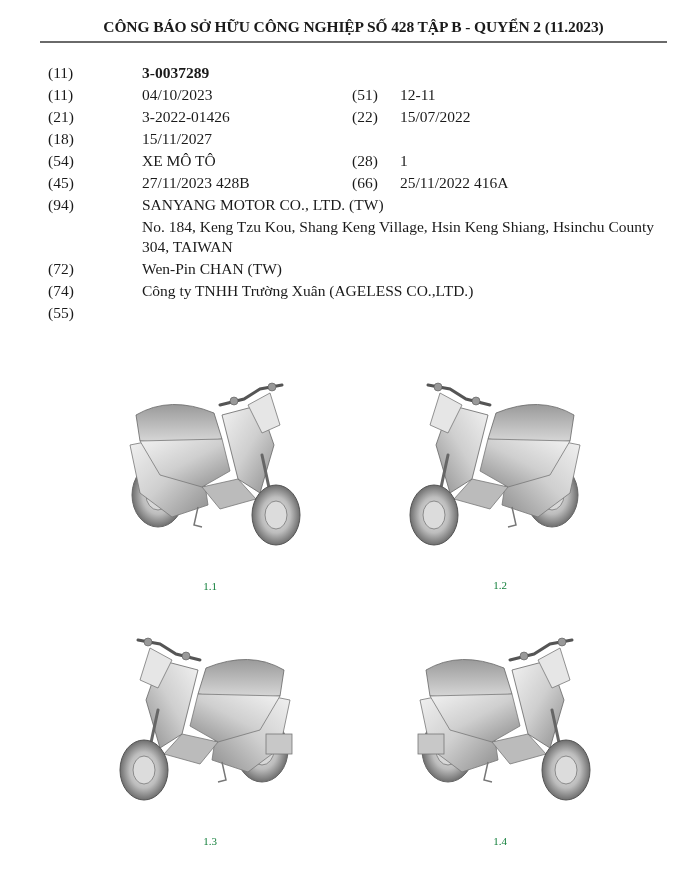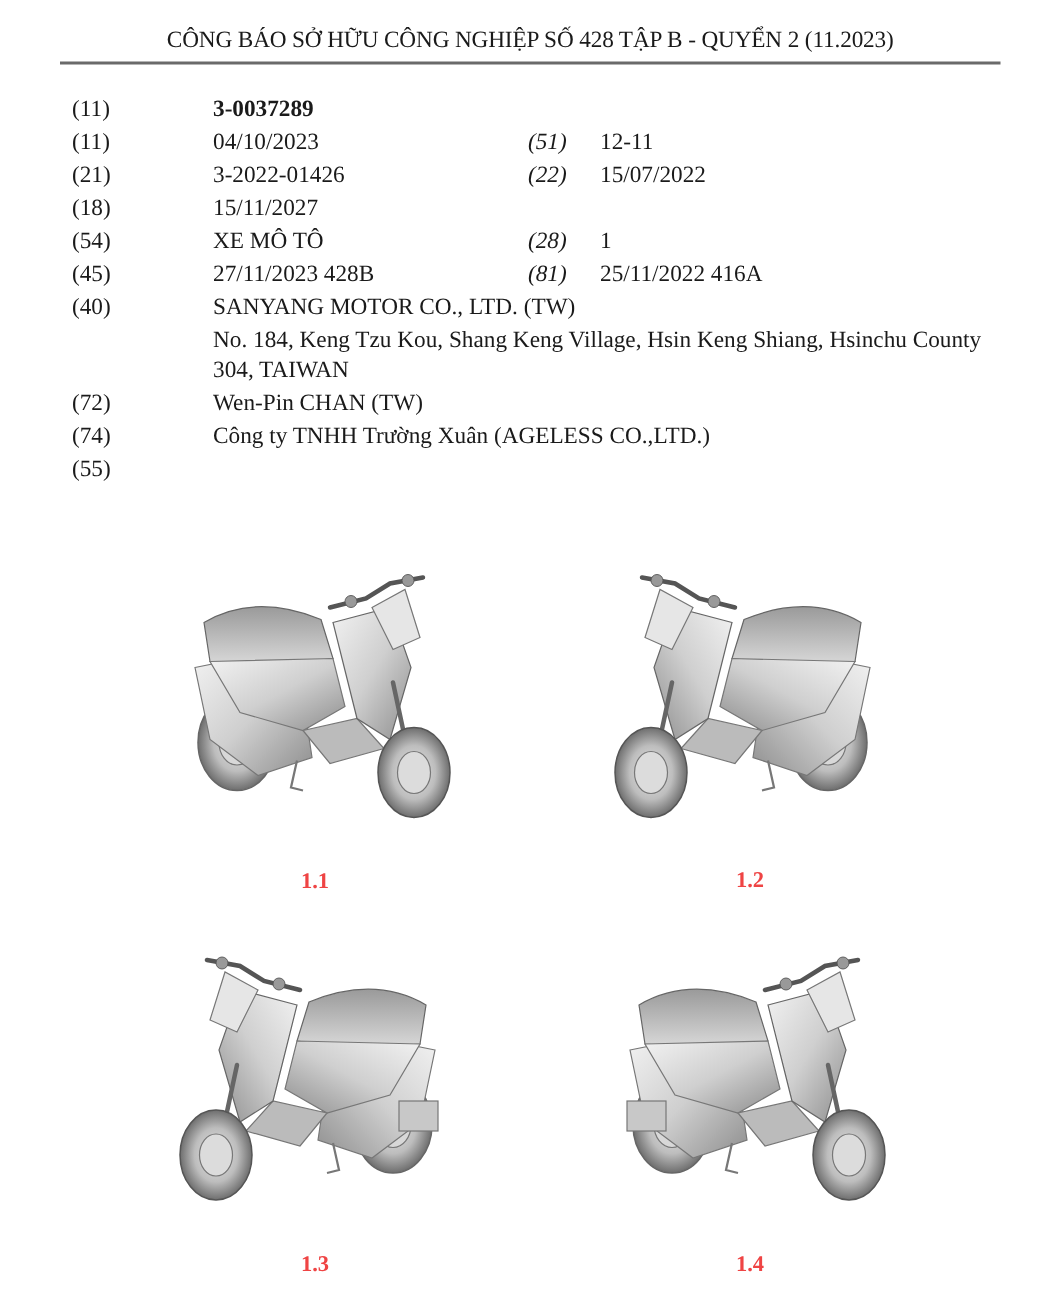--- a/index.html
+++ b/index.html
@@ -3,39 +3,39 @@
   <meta charset="utf-8">
   <style>
     html, body { margin: 0; padding: 0; background: #ffffff; }
     body {
       width: 700px; height: 877px; position: relative; overflow: hidden;
       font-family: "Liberation Serif", "DejaVu Serif", serif;
       color: #1a1a1a;
     }
     .header {
       position: absolute; left: 40px; top: 18px; width: 627px;
-      text-align: center; font-weight: normal; font-size: 15.5px;
+      text-align: center; font-weight: bold; font-size: 15.5px;
       letter-spacing: -0.1px;
     }
     .header-rule {
       position: absolute; left: 40px; top: 41px; width: 627px; height: 2px;
       background: #6a6a6a;
     }
     .fields { position: absolute; left: 0; top: 62px; width: 700px; font-size: 15.5px; }
     .row { position: absolute; height: 22px; line-height: 22px; white-space: nowrap; }
     .lbl { position: absolute; left: 48px; text-align: right; }
     .val { position: absolute; left: 96px; margin-left: 46px; }
-    .lbl-r { position: absolute; left: 352px; font-style: italic; }
+    .lbl-r { position: absolute; left: 352px; }
     .val-r { position: absolute; left: 400px; }
     .bold { font-weight: bold; }
     .figure {
       position: absolute; width: 200px; text-align: center;
     }
     .figure svg { display: block; margin: 0 auto; }
-    .caption { font-size: 15px; color: #ef4444; position: absolute; width: 100%; text-align: center; font-weight: bold; }
+    .caption { font-size: 11px; color: #15803d; position: absolute; width: 100%; text-align: center; }
   </style>
 </head>
 <body>
 
 <div class="header">CÔNG BÁO SỞ HỮU CÔNG NGHIỆP SỐ 428 TẬP B - QUYỂN 2 (11.2023)</div>
 <div class="header-rule"></div>
 
 <div class="fields">
   <div class="row" style="top:0px;">
     <span class="lbl">(11)</span>
@@ -59,25 +59,25 @@
   </div>
   <div class="row" style="top:88px;">
     <span class="lbl">(54)</span>
     <span class="val">XE MÔ TÔ</span>
     <span class="lbl-r">(28)</span>
     <span class="val-r">1</span>
   </div>
   <div class="row" style="top:110px;">
     <span class="lbl">(45)</span>
     <span class="val">27/11/2023 428B</span>
-    <span class="lbl-r">(81)</span>
+    <span class="lbl-r">(66)</span>
     <span class="val-r">25/11/2022 416A</span>
   </div>
   <div class="row" style="top:132px;">
-    <span class="lbl">(40)</span>
+    <span class="lbl">(94)</span>
     <span class="val">SANYANG MOTOR CO., LTD. (TW)</span>
   </div>
   <div class="row" style="top:154px;">
     <span class="val">No. 184, Keng Tzu Kou, Shang Keng Village, Hsin Keng Shiang, Hsinchu County</span>
   </div>
   <div class="row" style="top:174px;">
     <span class="val">304, TAIWAN</span>
   </div>
   <div class="row" style="top:196px;">
     <span class="lbl">(72)</span>

